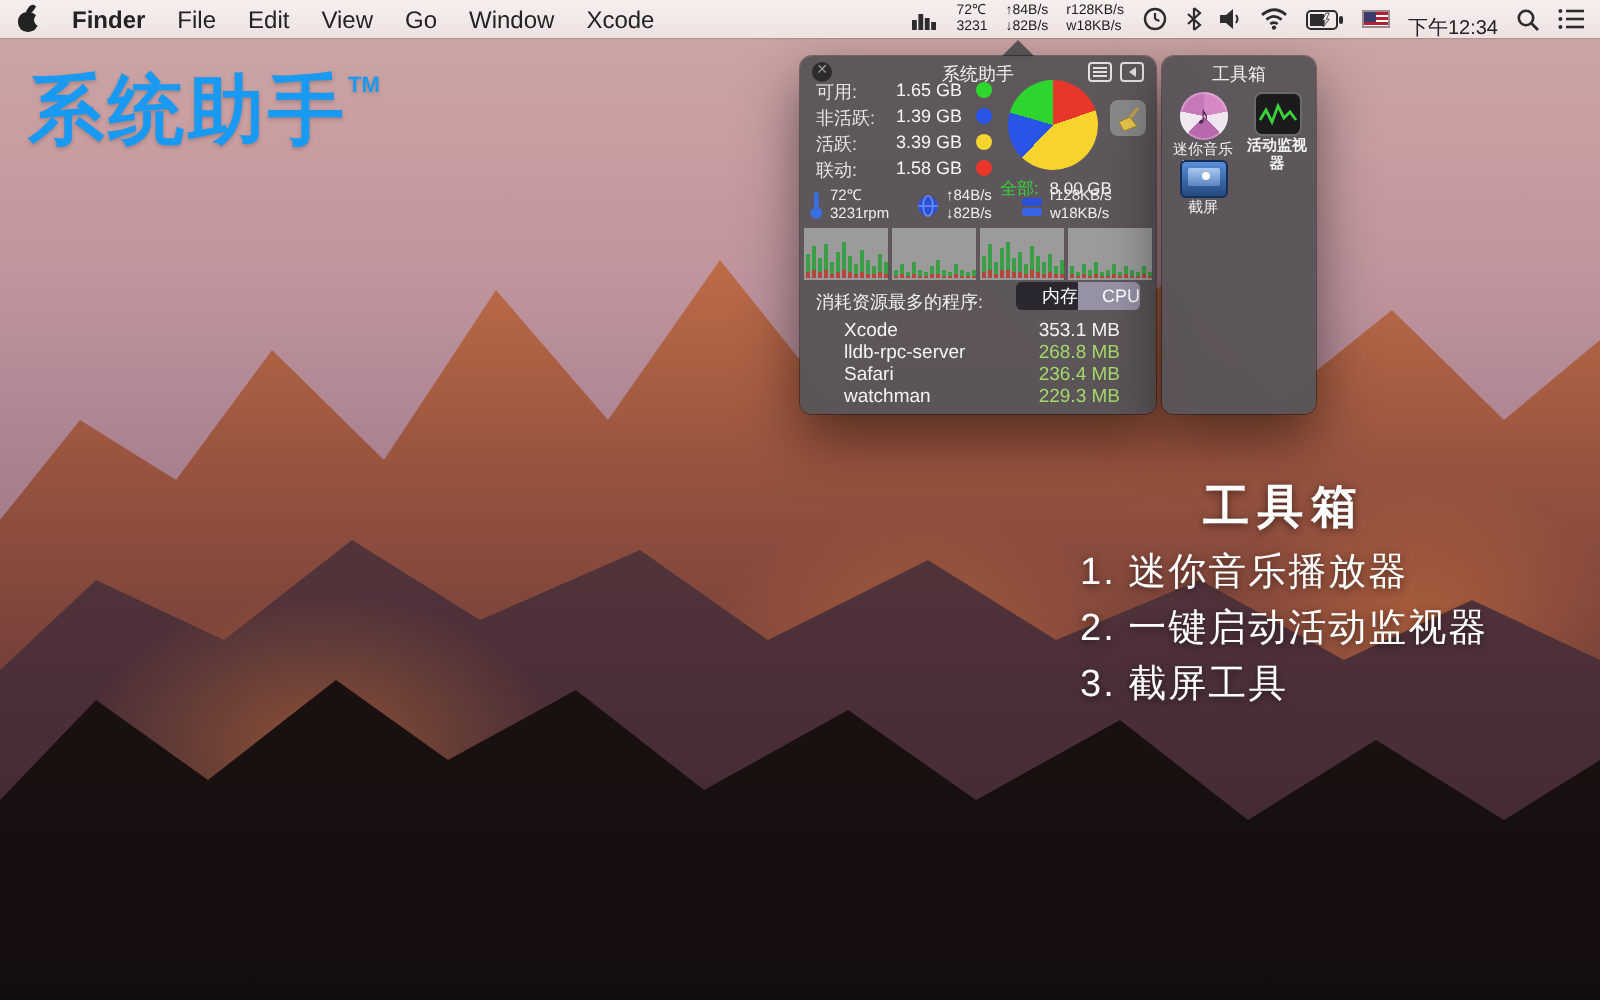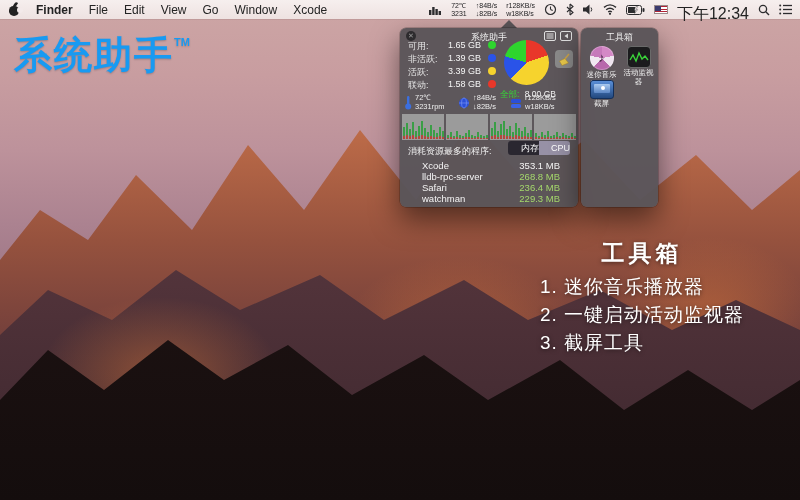--- a/index.html
+++ b/index.html
@@ -31,21 +31,21 @@
     justify-content:space-between; padding:0 8px; font-size:12px; color:#232323;
     box-shadow:0 0 1px rgba(0,0,0,.35); }
   .mb-left { display:flex; align-items:center; gap:16px; }
   .mb-left .mb-app { font-weight:bold; }
   .apple { position:relative; width:12px; height:13px; display:inline-block; }
   .apple .body { position:absolute; left:1px; top:3px; width:10px; height:10px; background:#222; border-radius:45% 45% 48% 48%; }
   .apple .bite { position:absolute; right:-3px; top:4px; width:6px; height:6px; background:#f3eaea; border-radius:50%; }
   .apple .leaf { position:absolute; left:6px; top:-1px; width:3px; height:5px; background:#222; border-radius:60% 0 60% 0; transform:rotate(30deg); }
   .mb-right { display:flex; align-items:center; gap:9px; }
   .st2 { display:flex; flex-direction:column; align-items:flex-start; font-size:7px; line-height:7.5px; color:#1c1c1e; letter-spacing:0; }
-  .mb-time { font-size:16px;margin-top:9px; }
+  .mb-time { font-size:10px;margin-top:9px; }
   .mb-ic { display:flex; align-items:center; }
   .flag { position:relative; width:14px; height:9px; border:0.5px solid #9a8a8a;
     background:repeating-linear-gradient(180deg,#b22234 0,#b22234 1.3px,#fff 1.3px,#fff 2.6px); }
   .flag .canton { position:absolute; left:0; top:0; width:6px; height:4.5px; background:#3c3b6e; }
 
   
   .arrow { position:absolute; left:500px; top:20px; z-index:40; width:0; height:0;
     border-left:9px solid transparent; border-right:9px solid transparent; border-bottom:9px solid #5c5659; }
   .panel { position:absolute; top:28px; z-index:40; background:rgba(90,85,89,.97); border-radius:6px;
     box-shadow:0 12px 28px rgba(0,0,0,.5), 0 0 0 0.5px rgba(0,0,0,.35); color:#f0f0f0; }
@@ -478,21 +478,21 @@
   <div class="panel panel-tool">
     <div class="p-header">
       <div class="p-title">工具箱</div>
     </div>
     <div class="tb-item" style="left:2px; top:18px; width:37px;">
       <div class="music-icon">
           <span class="note">♪</span>
         </div>
       <div class="tb-label">迷你音乐播放器</div>
     </div>
-    <div class="tb-item" style="left:39px; top:18px; width:37px;">
+    <div class="tb-item" style="left:39px; top:18px; width:37px;font-weight:bold;">
       <div class="act-icon">
         <svg width="20" height="14" viewBox="0 0 20 14">
             <polyline points="1,10 4,5 7,11 10,3 13,9 16,6 19,10" fill="none" stroke="#3ad43a" stroke-width="1.4"></polyline>
           </svg>
       </div>
       <div class="tb-label">活动监视器</div>
     </div>
     <div class="tb-item" style="left:2px; top:52px; width:37px;">
       <div class="shot-icon">
           <span class="scr"></span>

